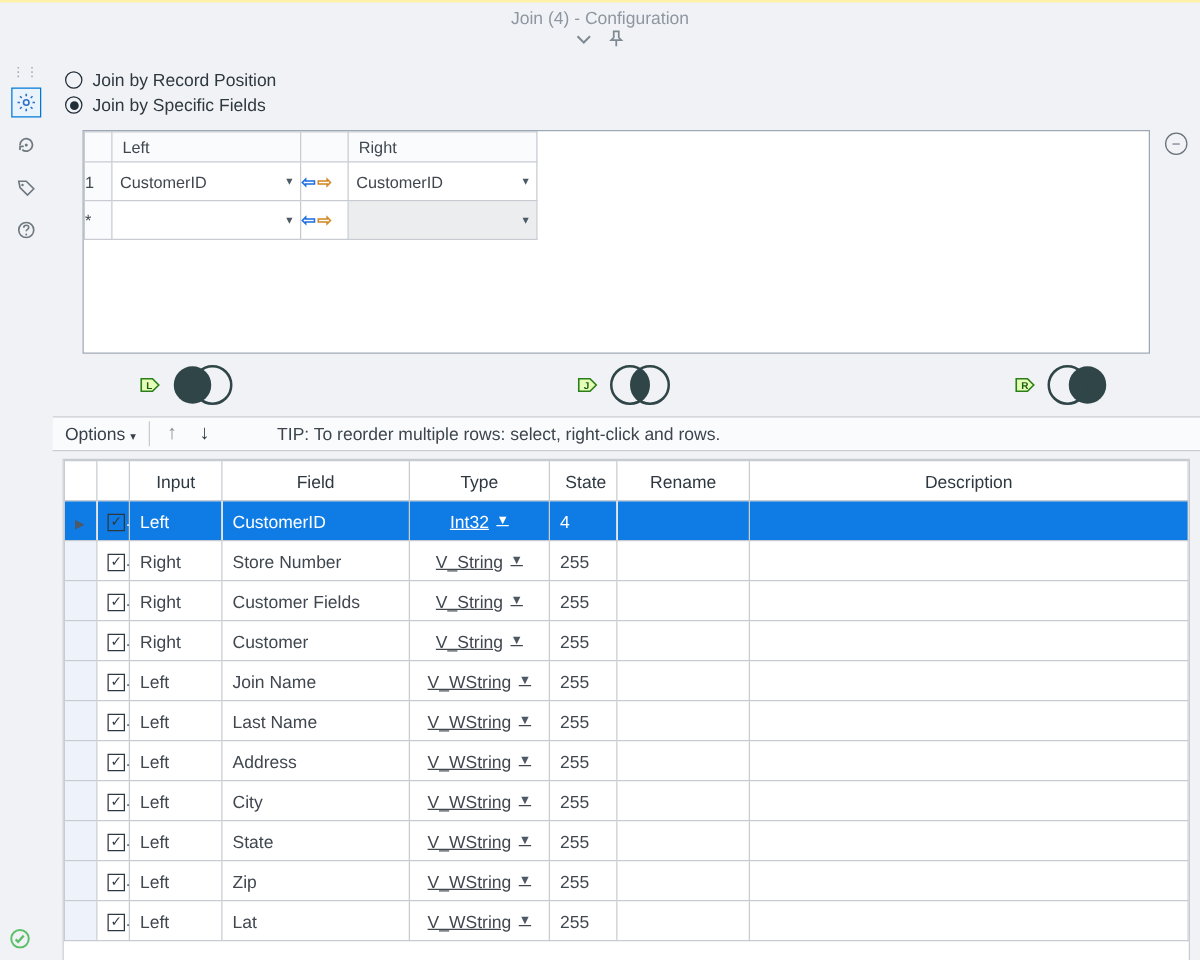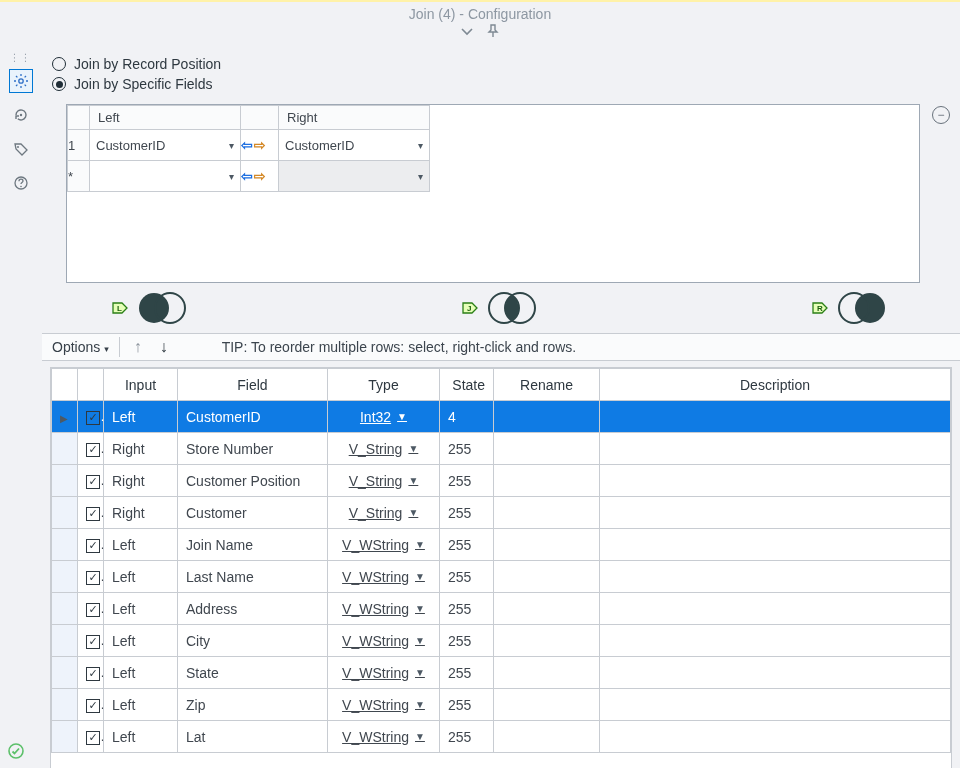--- a/index.html
+++ b/index.html
@@ -343,21 +343,21 @@
                   </div>
                 </td>
                 <td style="text-align: left;">255</td>
                 <td></td>
                 <td></td>
               </tr>
               <tr>
                 <td class="row-handle"></td>
                 <td style="text-align: center;"><span class="chk">✓</span></td>
                 <td>Right</td>
-                <td>Customer Position</td>
+                <td>Customer Fields</td>
                 <td>
                   <div class="type-cell">
                     <span>V_String</span>
                     <span class="type-dd">▼</span>
                   </div>
                 </td>
                 <td style="text-align: left;">255</td>
                 <td></td>
                 <td></td>
               </tr>

